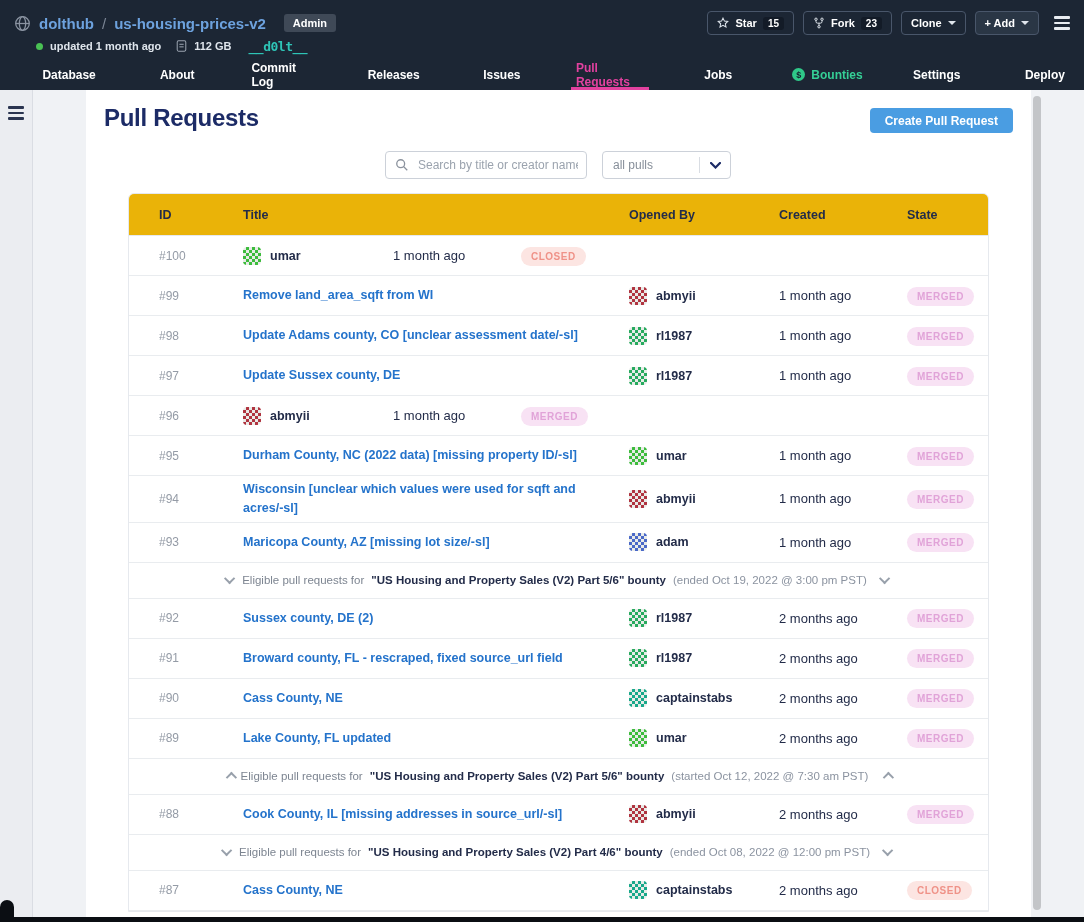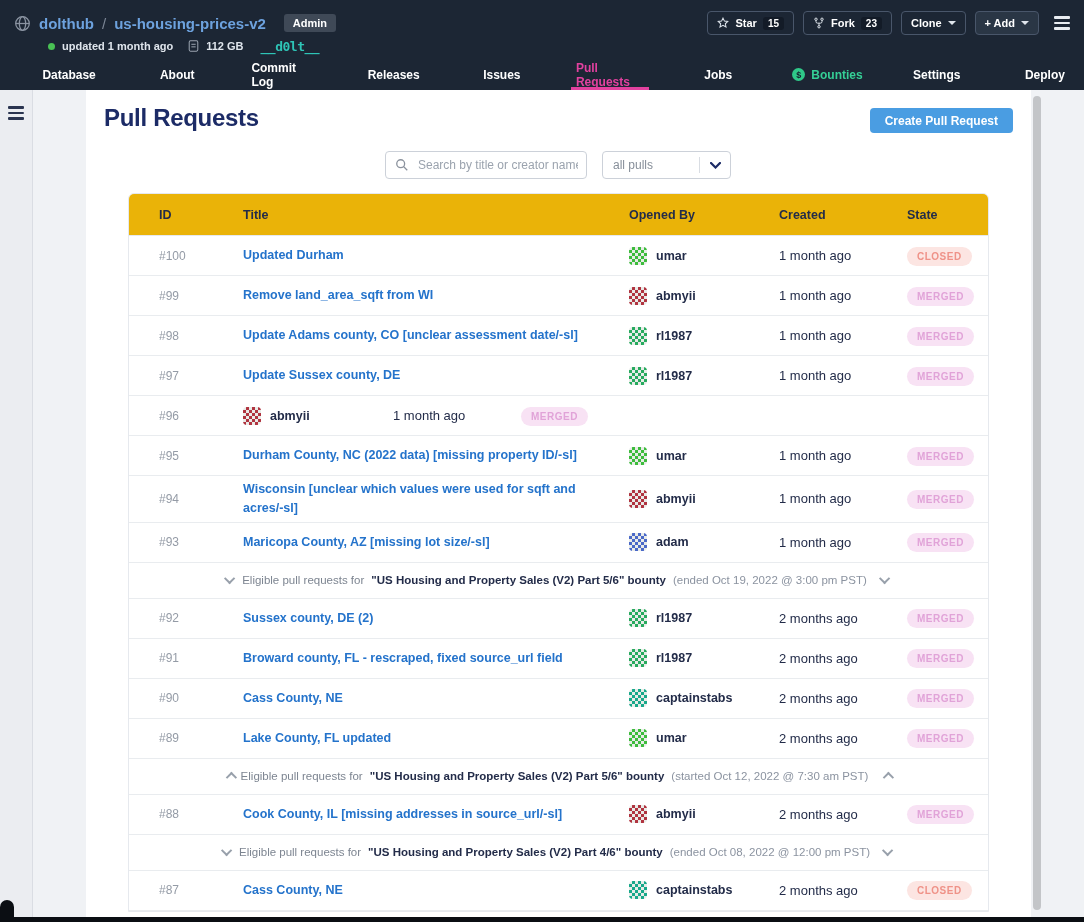--- a/index.html
+++ b/index.html
@@ -18,21 +18,21 @@
   .crumb .sep { color:#7c8696; font-weight:400; }
   .admin-badge { background:#3f4957; color:#fff; font-size:11px; font-weight:700; padding:3px 9px; border-radius:3px; margin-left:10px; }
   .h-actions { margin-left:auto; display:flex; align-items:center; gap:9px; }
   .hbtn { display:inline-flex; align-items:center; gap:6px; border:1px solid #49566a; border-radius:4px; height:24px; padding:0 9px; color:#fff; font-size:11px; font-weight:700; background:transparent; cursor:pointer; }
   .hbtn .count { background:#131b27; border-radius:3px; padding:1px 5px; font-size:10px; font-weight:700; }
   .hbtn.add { background:#2a3645; }
   .caret { width:0; height:0; border-left:4px solid transparent; border-right:4px solid transparent; border-top:4px solid #dfe5ec; display:inline-block; }
   .burger { display:inline-flex; flex-direction:column; gap:3px; margin-left:6px; cursor:pointer; }
   .burger i { display:block; width:16px; height:2.5px; background:#e8ecf1; border-radius:1px; }
 
-  .h-row2 { display:flex; align-items:center; gap:7px; padding-left:48px; height:20px; }
+  .h-row2 { display:flex; align-items:center; gap:7px; padding-left:36px; height:20px; }
   .dot { width:7px; height:7px; border-radius:50%; background:#49c154; }
   .meta-txt { color:#dfe5ec; font-size:11px; font-weight:600; }
   .doc-ic { margin-left:8px; }
   .dolt-logo { font-family:"DejaVu Sans Mono", monospace; color:#2ec4b6; font-size:13px; font-weight:700; letter-spacing:-0.5px; margin-left:10px; }
 
   .h-nav { position:absolute; bottom:0; left:0; right:0; height:31px; display:flex; }
   .nav-item { flex:1; display:flex; justify-content:center; align-items:stretch; font-size:12px; font-weight:700; color:#fff; cursor:pointer; }
   .nav-label { display:flex; align-items:center; gap:6px; padding:0 5px; border-bottom:3px solid transparent; border-top:3px solid transparent;margin-left:30px; }
   .nav-item.active { color:#e2419f; }
   .nav-item.active .nav-label { border-bottom-color:#e2419f; }
@@ -232,21 +232,20 @@
     <div class="thead">
       <div class="c-id">ID</div>
       <div class="c-title">Title</div>
       <div class="c-user">Opened By</div>
       <div class="c-created">Created</div>
       <div class="c-state">State</div>
     </div>
     <div id="table-body">
         <div class="tr">
           <div class="c-id">#100</div>
-          <div class="c-title"><a class="pr-link">Updated Durham</a></div>
           <div class="c-user">
             <span class="avatar" style="background: conic-gradient(rgb(61, 188, 61) 25%, rgb(233, 235, 232) 0deg, rgb(233, 235, 232) 50%, rgb(61, 188, 61) 0deg, rgb(61, 188, 61) 75%, rgb(233, 235, 232) 0deg) 0px 0px / 6px 6px;"></span>
             <span class="uname">umar</span>
           </div>
           <div class="c-created">1 month ago</div>
           <div class="c-state"><span class="badge closed">CLOSED</span></div>
         </div>
         <div class="tr">
           <div class="c-id">#99</div>
           <div class="c-title"><a class="pr-link">Remove land_area_sqft from WI</a></div>

